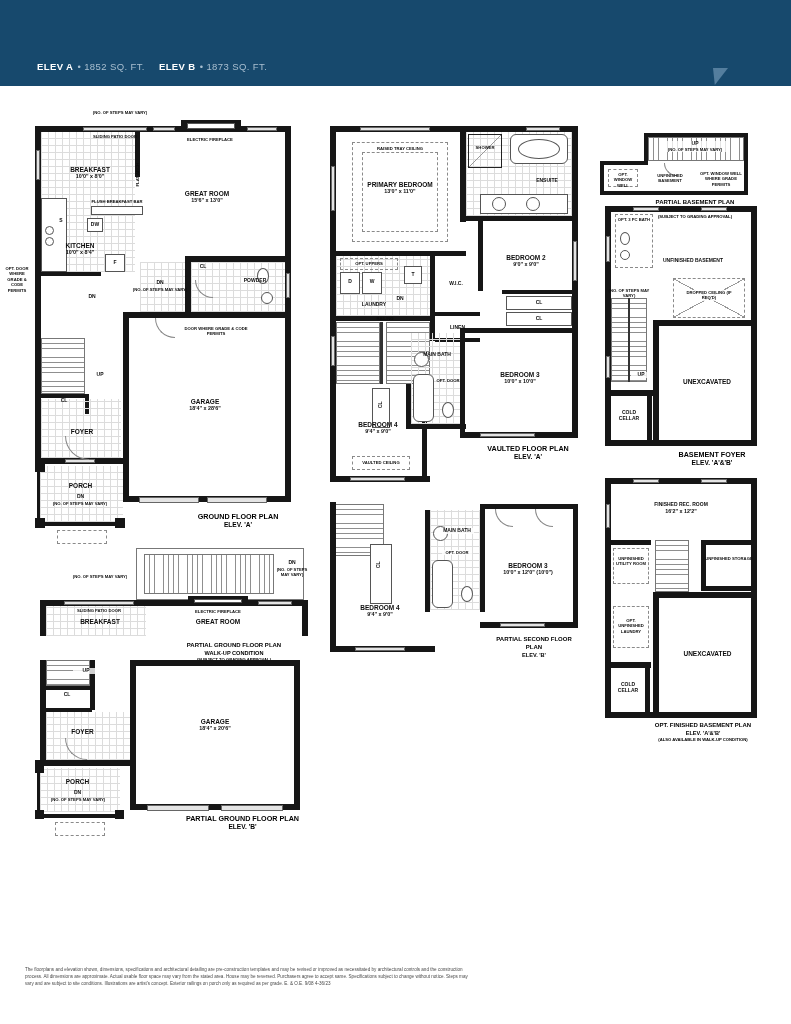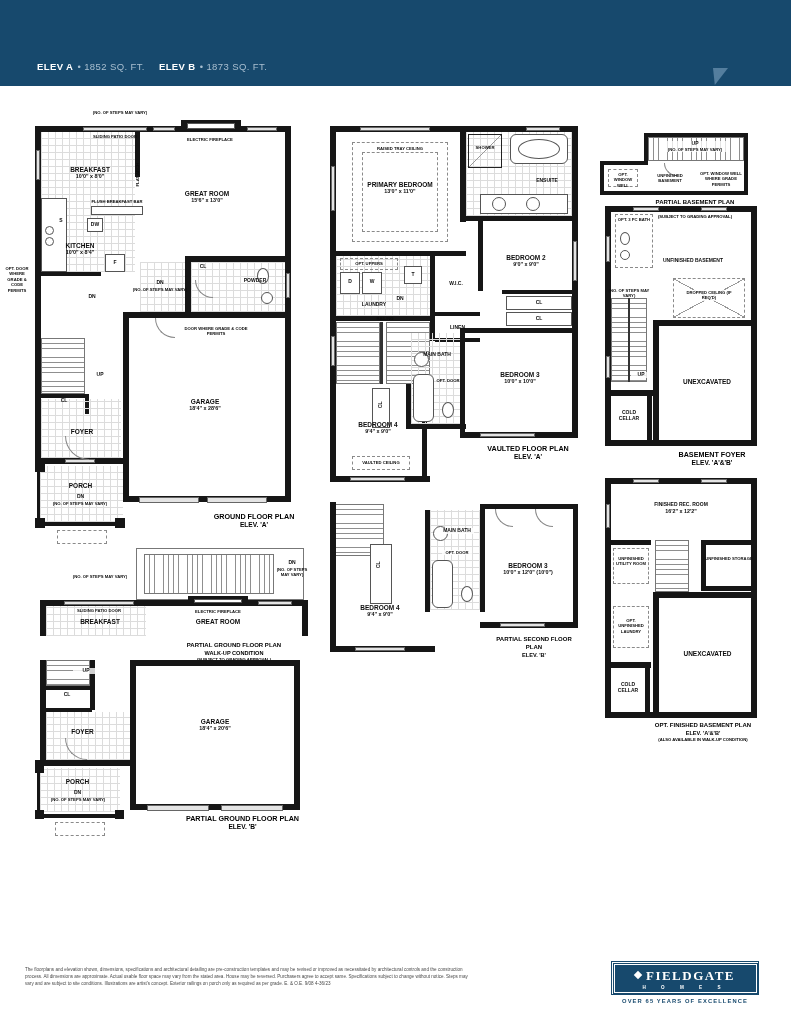--- a/index.html
+++ b/index.html
@@ -145,21 +145,21 @@
     <div class="lbl sm" style="left:52px;top:262px;width:26px;">UP</div>
     <div class="lbl sm" style="left:14px;top:288px;width:30px;">CL</div>
     <div class="lbl" style="left:22px;top:318px;width:50px;">FOYER</div>
     <div class="lbl" style="left:130px;top:288px;width:80px;">
         <div>GARAGE</div>
         <div class="dims">18'4" x 28'6"</div>
       </div>
     <div class="lbl" style="left:18px;top:372px;width:55px;">PORCH</div>
     <div class="lbl sm" style="left:18px;top:384px;width:55px;">DN</div>
     <div class="lbl note" style="left:10px;top:391px;width:70px;">(NO. OF STEPS MAY VARY)</div>
-    <div class="cap" style="left:166px;top:402px;width:106px;">
+    <div class="cap" style="left:150px;top:402px;width:106px;">
         <div>GROUND FLOOR PLAN</div>
         <div class="c2">ELEV. 'A'</div>
       </div>
   </div>
 
   <div class="plan" style="left:330px;top:126px;width:248px;height:360px;">
     <i class="w" style="left:0;top:0;width:248px;height:6px;"></i>
     <i class="w" style="left:0;top:0;width:6px;height:356px;"></i>
     <i class="w" style="left:242px;top:0;width:6px;height:312px;"></i>
     <i class="w" style="left:130px;top:6px;width:6px;height:90px;"></i>
@@ -431,23 +431,14 @@
     <div class="lbl" style="left:60px;top:172px;width:85px;">UNEXCAVATED</div>
     <div class="lbl sm" style="left:7px;top:204px;width:32px;">COLD CELLAR</div>
     <div class="cap small" style="left:42px;top:244px;width:112px;">
         <div>OPT. FINISHED BASEMENT PLAN</div>
         <div class="c2">ELEV. 'A'&amp;'B'</div>
         <div class="c3">(ALSO AVAILABLE IN WALK-UP CONDITION)</div>
       </div>
   </div>
 
   <div class="disc">The floorplans and elevation shown, dimensions, specifications and architectural detailing are pre-construction templates and may be revised or improved as necessitated by architectural controls and the construction process. All dimensions are approximate. Actual usable floor space may vary from the stated area. House may be reversed. Purchasers agree to accept same. Specifications subject to change without notice. Steps may vary and are subject to site conditions. Illustrations are artist's concept. Exterior railings on porch only as required as per grade. E. &amp; O.E. 9/08 4-36/23</div>
-  <div class="logo">
-    <div class="logo-outer">
-      <div class="logo-box">
-        <div class="logo-name"><span class="logo-diamond"></span><span>FIELDGATE</span></div>
-        <div class="logo-homes">H O M E S</div>
-      </div>
-    </div>
-    <div class="logo-tag">OVER 65 YEARS OF EXCELLENCE</div>
-  </div>
 
 </div>
 
 </body></html>

